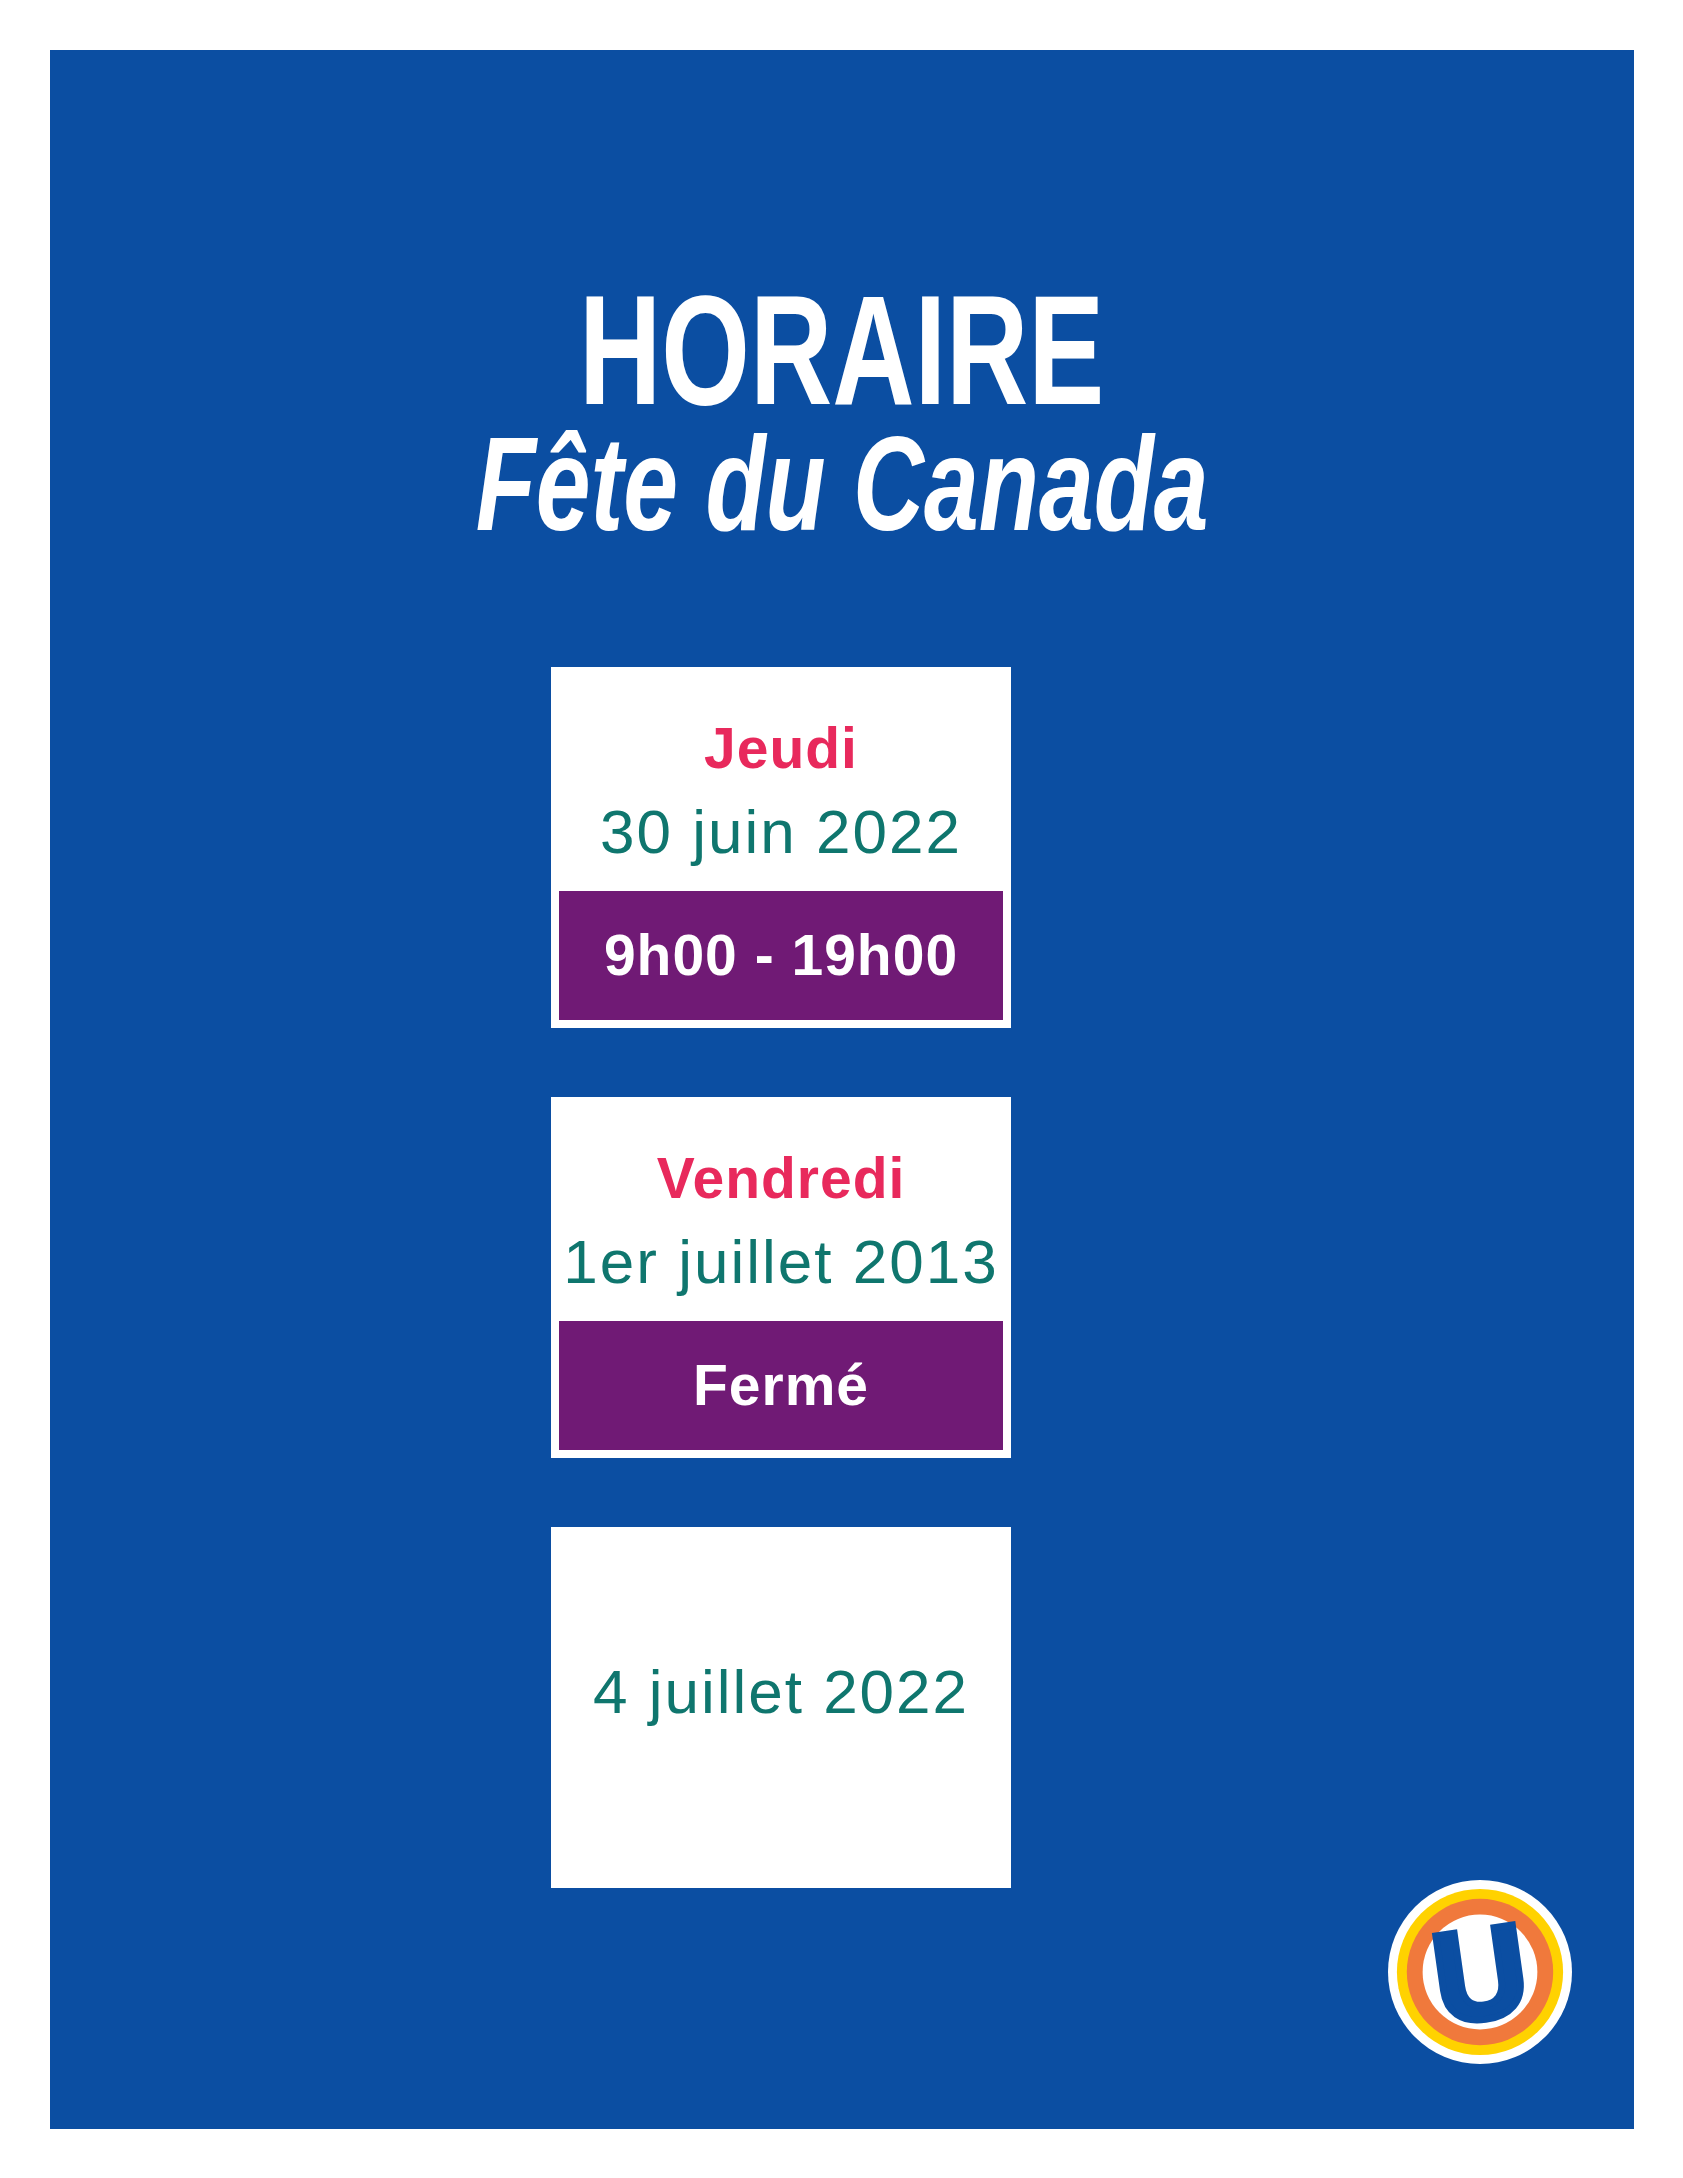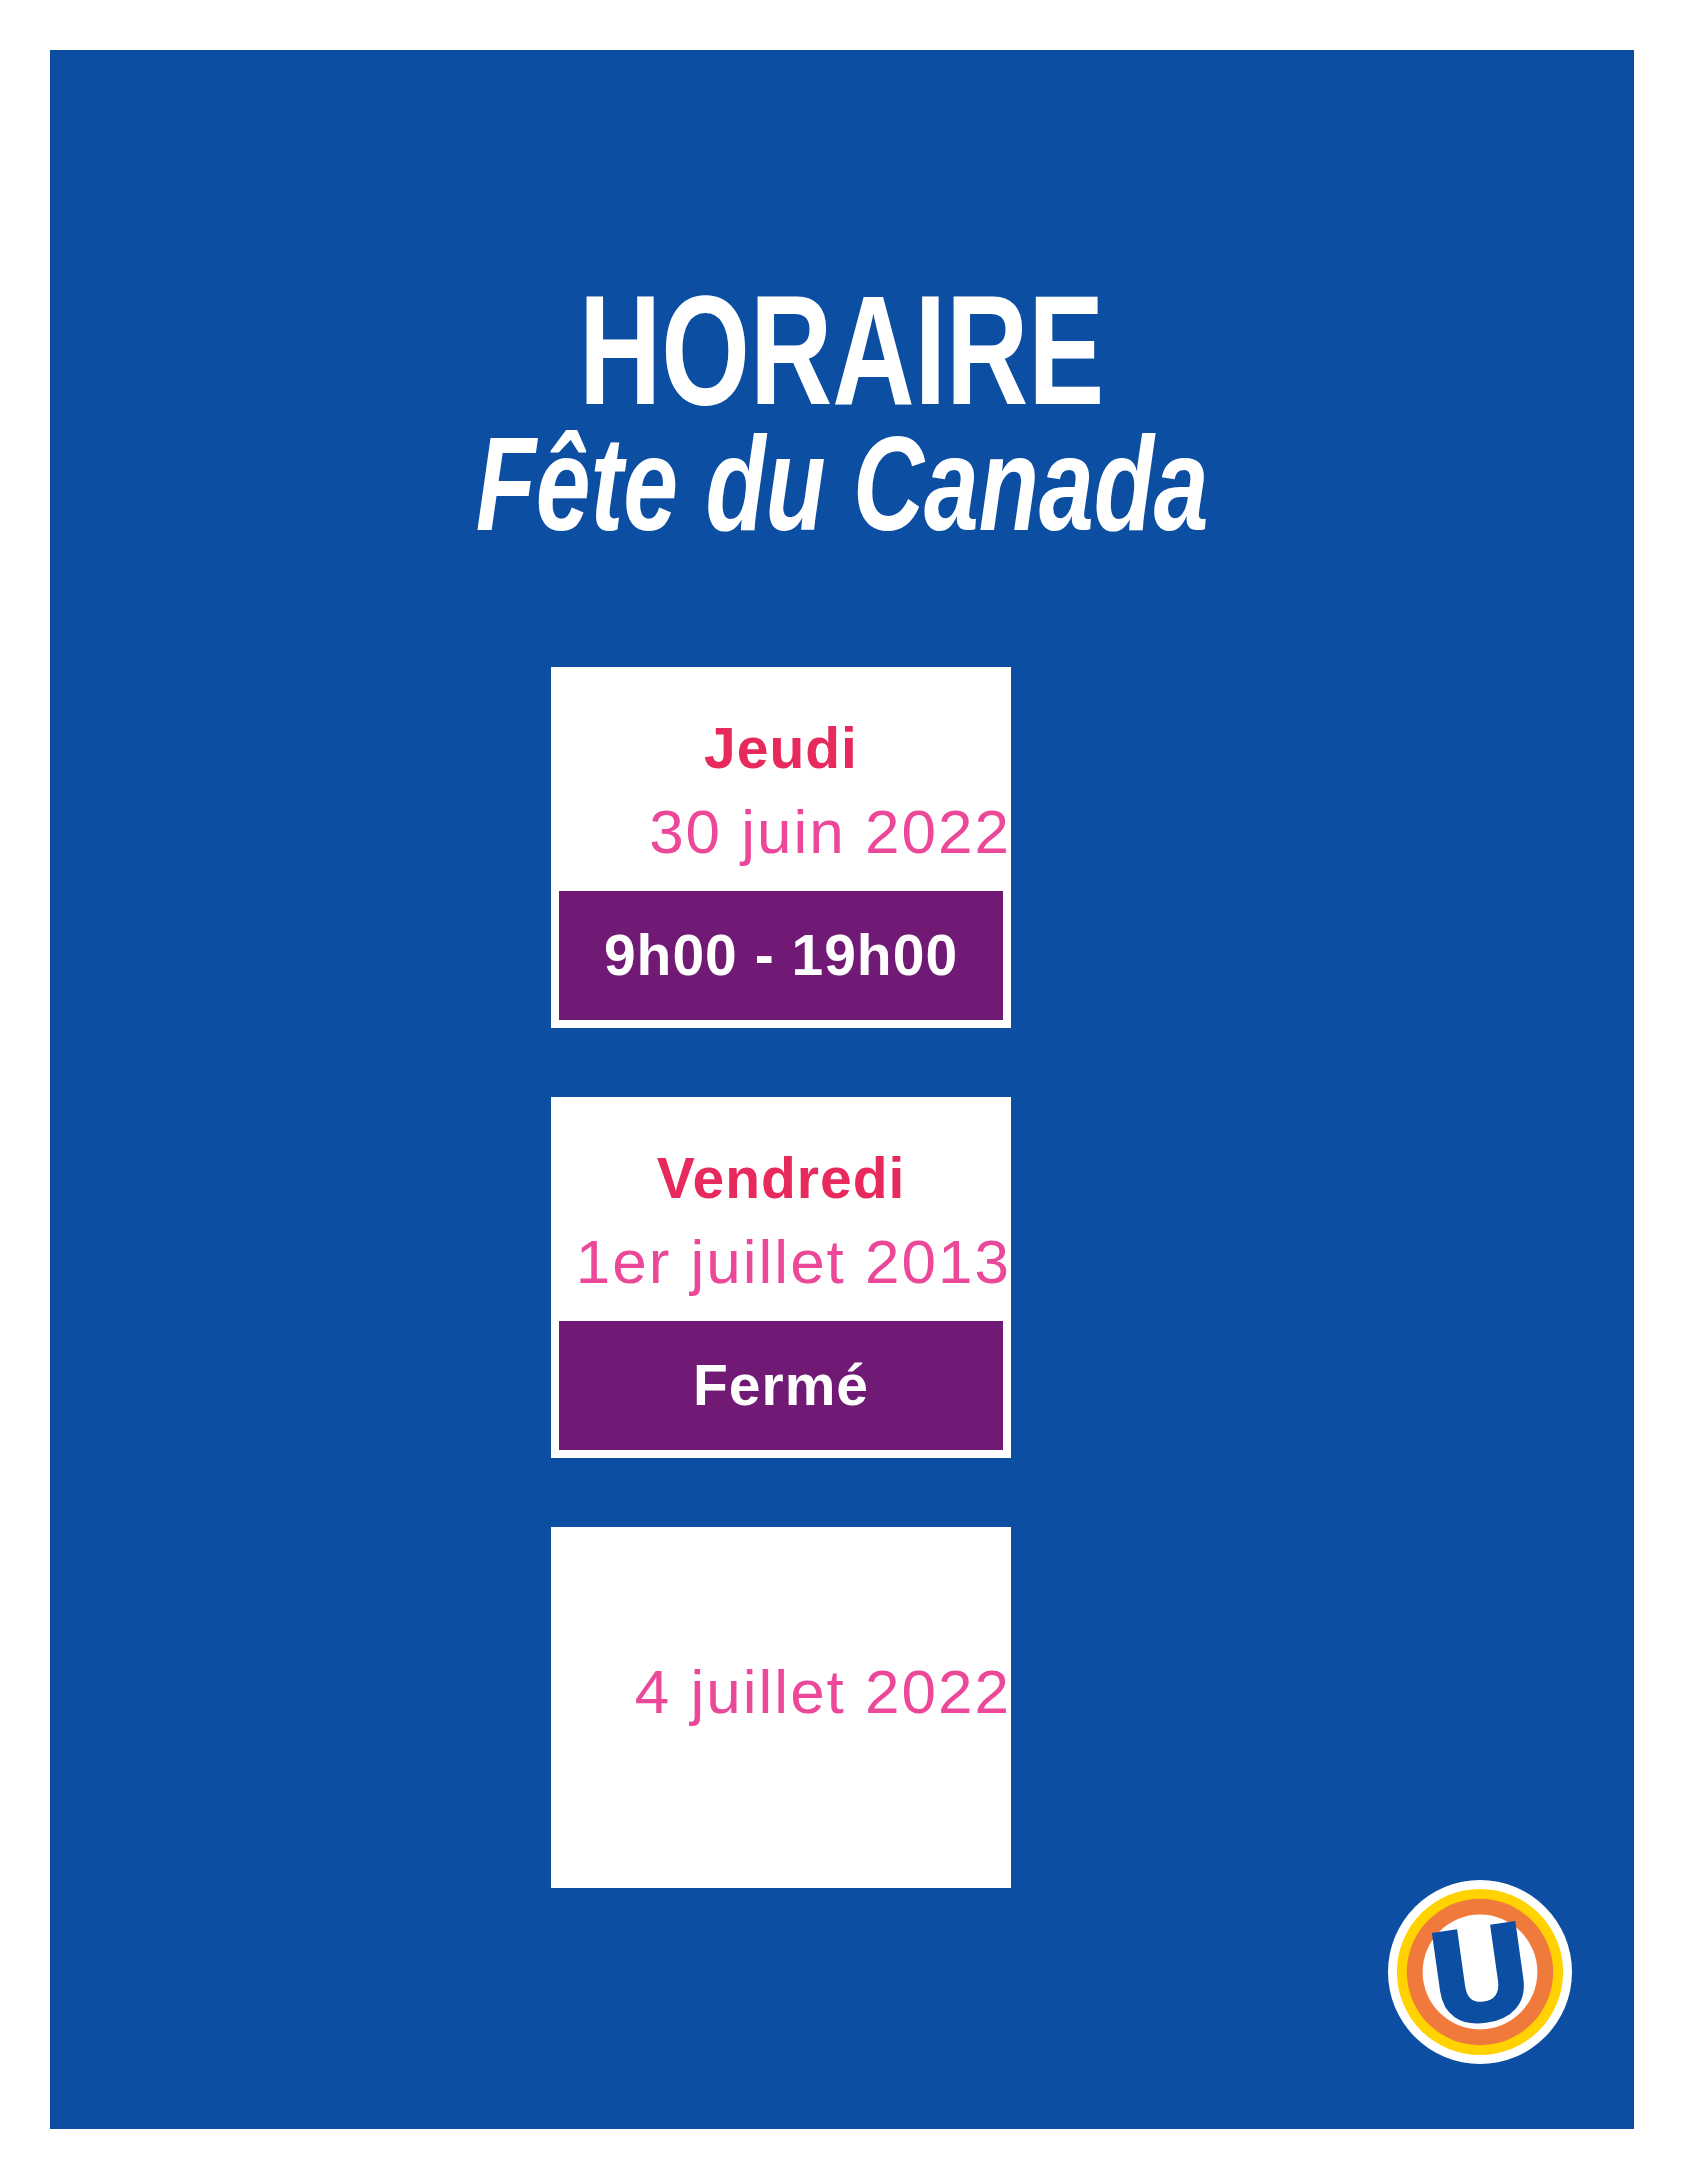--- a/index.html
+++ b/index.html
@@ -76,26 +76,26 @@
     font-weight: bold;
     letter-spacing: 1px;
     line-height: 1;
     color: #E8295C;
   }
   .card .date {
     position: absolute;
     left: 0;
     right: 0;
     top: 134px;
-    text-align: right;
+    text-align: center;
     font-size: 62px;
     font-weight: normal;
     letter-spacing: 2px;
     line-height: 1;
-    color: #ec4899;
+    color: #0f766e;
   }
   .card .bar {
     position: absolute;
     left: 8px;
     right: 8px;
     top: 224px;
     bottom: 8px;
     background: #701a75;
     display: flex;
     align-items: center;

